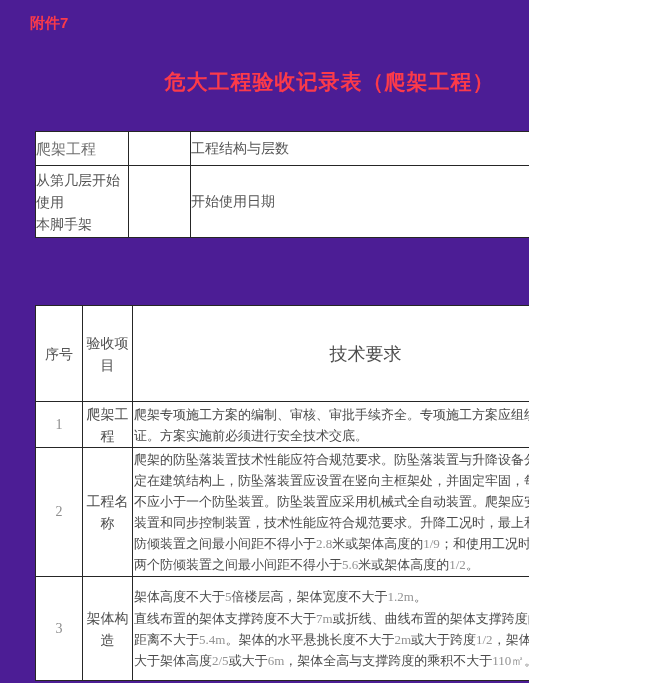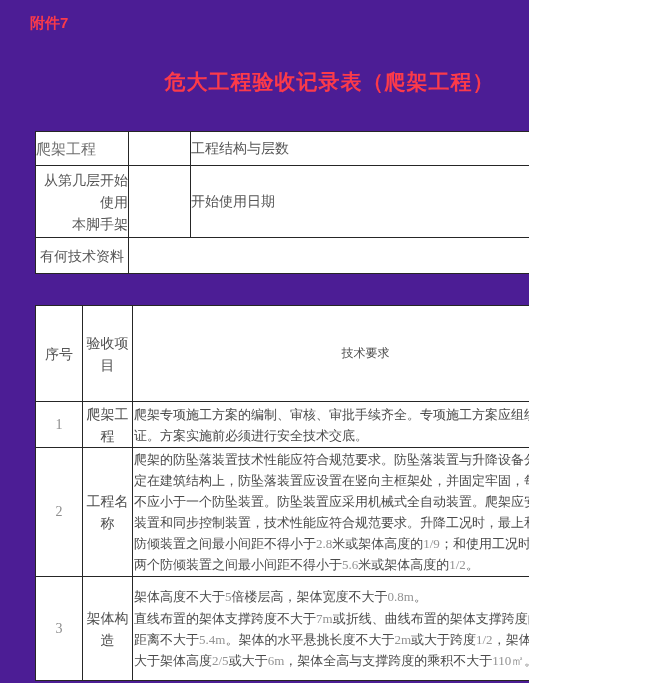--- a/index.html
+++ b/index.html
@@ -24,32 +24,32 @@
   .tbl-top{top:131px;}
   .tbl-check{top:305px;}
 
   
   .rt1{height:34px;} .rt2{height:33px;} .rt3{height:72px;} .rt4{height:36px;}
   .rh{height:96px;}  .rc1{height:46px;} .rc2{height:129px;} .rc3{height:104px;}
 
   .lbl{font-size:14px;color:#555555;text-align:center;line-height:20px;}
   .lbl-left{text-align:left;padding-left:6px;font-size:15px;color:#6e6e6e;}
   .mid-label{font-size:14px;color:#555555;text-align:left;}
-  .multi-line div{line-height:22px;text-align:right;}
+  .multi-line div{line-height:22px;text-align:left;}
   .fill{background:#ffffff;}
 
   .numcell{
     font-family:"Liberation Serif","DejaVu Serif",serif;
     font-size:14px;color:#8d8d8d;text-align:center;
   }
   .itemcell{
     font-size:14px;color:#4d4d4d;text-align:center;
     padding:0 10px;word-break:break-all;line-height:22px;margin-left:32px;
   }
-  .techhead{font-size:12px;color:#4d4d4d;text-align:center;}
+  .techhead{font-size:18px;color:#4d4d4d;text-align:center;}
   .vresult{
     font-size:14px;color:#4d4d4d;text-align:center;
     padding:0 4px;word-break:break-all;line-height:23px;
   }
   .tech{
     font-size:13px;color:#4a4a4a;line-height:21px;
     padding:3px 5px 3px 6px;text-align:left;vertical-align:middle;
   }
   .tech p{margin:1px;}
   .num{
@@ -82,24 +82,20 @@
       <tr class="rt3">
         <td class="lbl multi-line">
           <div>从第几层开始</div>
           <div>使用</div>
           <div>本脚手架</div>
         </td>
         <td class="fill"></td>
         <td class="mid-label">开始使用日期</td>
         <td class="fill"></td>
       </tr>
-      <tr class="rt4">
-        <td class="lbl">有何技术资料</td>
-        <td class="fill" colspan="3"></td>
-      </tr>
     </tbody>
   </table>
 
   <table class="tbl tbl-check">
     <colgroup>
       <col style="width:47px">
         <col style="width:50px">
         <col style="width:466px">
         <col style="width:26px">
     </colgroup>
@@ -126,21 +122,21 @@
         <td class="tech">
           <p>爬架的防坠落装置技术性能应符合规范要求。防坠落装置与升降设备分别独立固定在建筑结构上，防坠落装置应设置在竖向主框架处，并固定牢固，每一机位处不应小于一个防坠装置。防坠装置应采用机械式全自动装置。爬架应安装防倾覆装置和同步控制装置，技术性能应符合规范要求。升降工况时，最上和最下两个防倾装置之间最小间距不得小于<span class="num">2.8</span>米或架体高度的<span class="num">1/9</span>；和使用工况时最上和最下两个防倾装置之间最小间距不得小于<span class="num">5.6</span>米或架体高度的<span class="num">1/2</span>。</p>
         </td>
         <td class="fill"></td>
       </tr>
 
       <tr class="rc3">
         <td class="numcell">3</td>
         <td class="itemcell">架体构造</td>
         <td class="tech">
-          <p>架体高度不大于<span class="num">5</span>倍楼层高，架体宽度不大于<span class="num">0.8m</span>。</p>
+          <p>架体高度不大于<span class="num">5</span>倍楼层高，架体宽度不大于<span class="num">1.2m</span>。</p>
           <p>直线布置的架体支撑跨度不大于<span class="num">7m</span>或折线、曲线布置的架体支撑跨度的架体外侧距离不大于<span class="num">5.4m</span>。架体的水平悬挑长度不大于<span class="num">2m</span>或大于跨度<span class="num">1/2</span>，架体悬臂高度不大于架体高度<span class="num">2/5</span>或大于<span class="num">6m</span>，架体全高与支撑跨度的乘积不大于<span class="num">110</span><span class="num">㎡</span>。</p>
         </td>
         <td class="fill"></td>
       </tr>
     </tbody>
   </table>
 
 </div>
 
 </body></html>

